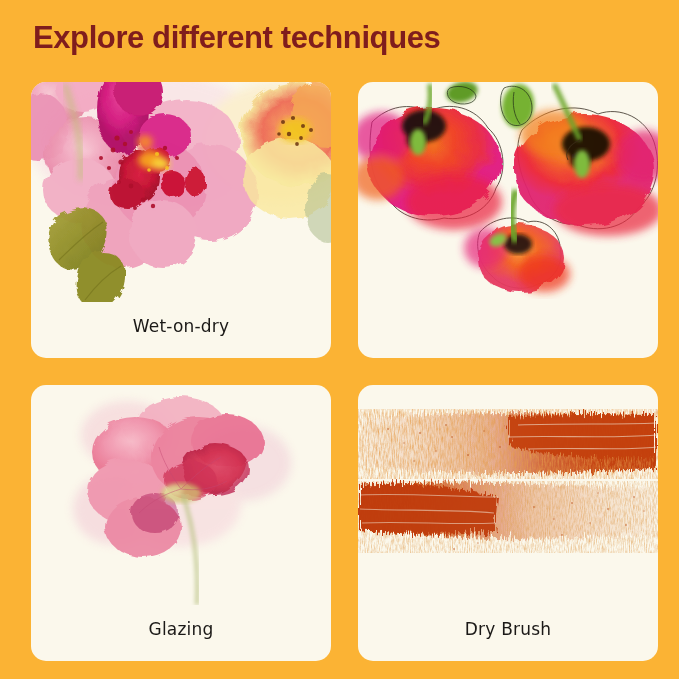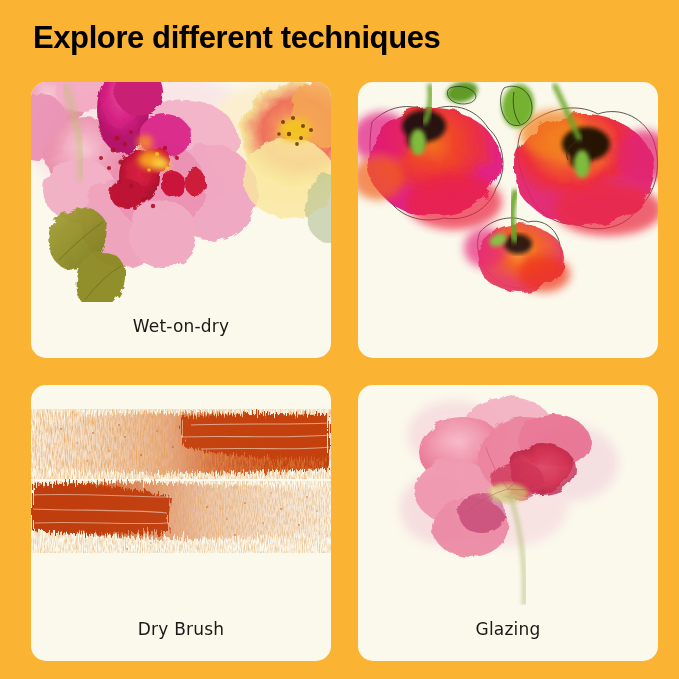--- a/index.html
+++ b/index.html
@@ -22,21 +22,21 @@
   }
 
   
   .page-title {
     position: absolute;
     left: 33px;
     top: 21px;
     font-size: 31px;
     font-weight: bold;
     letter-spacing: -0.4px;
-    color: #000000;
+    color: #7f1d1d;
     line-height: 1.12;
     white-space: nowrap;
   }
 
   
   .grid {
     position: absolute;
     left: 31px;
     top: 82px;
     width: 616px;
@@ -317,20 +317,86 @@
             <ellipse cx="104" cy="10" rx="16" ry="10" fill="#5f9b28" transform="rotate(-14 104 10)"></ellipse>
             <ellipse cx="160" cy="24" rx="16" ry="22" fill="#76b233" transform="rotate(8 160 24)"></ellipse>
           </g>
           <g stroke="#24301a" stroke-width="0.9" fill="none" opacity="0.8">
             <path d="M92 6 C 102 2, 116 6, 118 14 C 118 22, 104 24, 96 20 C 88 16, 88 8, 92 6 Z"></path>
             <path d="M146 6 C 160 0, 174 10, 174 26 C 174 42, 158 48, 150 40 C 142 32, 140 14, 146 6 Z"></path>
             <path d="M156 10 C 154 22, 156 34, 162 42"></path>
           </g>
         </svg>
       </div>
+    </div>
+
+    <div class="card c3">
+      <div class="art">
+        <svg width="300" height="220" viewBox="0 0 300 220" style="position:absolute;left:0;top:0;">
+          <defs>
+            <filter id="gl1">
+                <feTurbulence type="fractalNoise" baseFrequency="0.05" numOctaves="3" seed="21"></feTurbulence>
+                <feDisplacementMap in="SourceGraphic" scale="8"></feDisplacementMap>
+              </filter>
+            <filter id="gl2">
+                <feGaussianBlur stdDeviation="5"></feGaussianBlur>
+              </filter>
+            <filter id="gl3">
+                <feGaussianBlur stdDeviation="2.2"></feGaussianBlur>
+              </filter>
+            <radialGradient id="gGlaze1" cx="45%" cy="35%">
+              <stop offset="0%" stop-color="#f6b7c6"></stop>
+              <stop offset="60%" stop-color="#ef8fa9"></stop>
+              <stop offset="100%" stop-color="#e8718f"></stop>
+            </radialGradient>
+            <radialGradient id="gGlaze2" cx="55%" cy="45%">
+              <stop offset="0%" stop-color="#ee7a96"></stop>
+              <stop offset="60%" stop-color="#e2496f"></stop>
+              <stop offset="100%" stop-color="#c32a5d"></stop>
+            </radialGradient>
+          </defs>
+
+          <g filter="url(#gl2)" opacity="0.45">
+            <ellipse cx="96" cy="50" rx="46" ry="34" fill="#f2c3d1"></ellipse>
+            <ellipse cx="212" cy="78" rx="48" ry="38" fill="#eec3d4"></ellipse>
+            <ellipse cx="84" cy="124" rx="42" ry="36" fill="#f0bfd0"></ellipse>
+            <ellipse cx="150" cy="120" rx="60" ry="42" fill="#f4cad8"></ellipse>
+          </g>
+
+          <g filter="url(#gl1)" opacity="0.9">
+            <ellipse cx="150" cy="40" rx="44" ry="28" fill="#f2aec0"></ellipse>
+            <ellipse cx="104" cy="66" rx="44" ry="34" fill="url(#gGlaze1)"></ellipse>
+            <ellipse cx="96" cy="106" rx="40" ry="32" fill="#ef93ac"></ellipse>
+            <ellipse cx="112" cy="142" rx="38" ry="30" fill="#eb85a1"></ellipse>
+            <ellipse cx="168" cy="72" rx="48" ry="40" fill="#ea7a98"></ellipse>
+            <ellipse cx="196" cy="56" rx="36" ry="26" fill="#e86d8f"></ellipse>
+          </g>
+
+          <g filter="url(#gl1)" opacity="0.8" style="mix-blend-mode:multiply">
+            <ellipse cx="184" cy="84" rx="34" ry="26" fill="url(#gGlaze2)"></ellipse>
+            <ellipse cx="160" cy="96" rx="26" ry="20" fill="#d8396c" opacity="0.75"></ellipse>
+            <ellipse cx="124" cy="128" rx="24" ry="20" fill="#b92f82" opacity="0.6"></ellipse>
+          </g>
+
+          <g filter="url(#gl3)">
+            <ellipse cx="150" cy="108" rx="20" ry="10" fill="#cfc26f" opacity="0.75"></ellipse>
+            <ellipse cx="142" cy="106" rx="10" ry="6" fill="#e5dca0" opacity="0.7"></ellipse>
+          </g>
+
+          <g stroke="#c44a74" stroke-width="0.9" fill="none" opacity="0.5">
+            <path d="M150 104 C 162 92, 176 80, 190 72"></path>
+            <path d="M150 104 C 140 90, 132 76, 128 62"></path>
+            <path d="M150 104 C 136 108, 120 116, 108 128"></path>
+            <path d="M150 104 C 166 106, 182 104, 196 96"></path>
+          </g>
+
+          <path d="M152 110 C 162 140, 168 174, 166 220" stroke="#bcc488" stroke-width="3.2" fill="none" filter="url(#gl3)"></path>
+        </svg>
+      </div>
+      <div class="card-label">Glazing</div>
     </div>
 
     <div class="card c4">
       <div class="art">
         <svg width="300" height="220" viewBox="0 0 300 220" style="position:absolute;left:0;top:0;">
           <defs>
             <filter id="dry1" x="-10%" y="-30%" width="130%" height="180%">
               <feTurbulence type="fractalNoise" baseFrequency="0.9 0.06" numOctaves="4" seed="5" result="n"></feTurbulence>
               <feDisplacementMap in="SourceGraphic" in2="n" scale="14"></feDisplacementMap>
             </filter>
@@ -436,80 +502,14 @@
             <circle cx="120" cy="158" r="0.8"></circle>
               <circle cx="96" cy="164" r="0.9"></circle>
             <circle cx="160" cy="92" r="0.8"></circle>
               <circle cx="184" cy="86" r="0.9"></circle>
           </g>
         </svg>
       </div>
       <div class="card-label">Dry Brush</div>
     </div>
 
-    <div class="card c3">
-      <div class="art">
-        <svg width="300" height="220" viewBox="0 0 300 220" style="position:absolute;left:0;top:0;">
-          <defs>
-            <filter id="gl1">
-                <feTurbulence type="fractalNoise" baseFrequency="0.05" numOctaves="3" seed="21"></feTurbulence>
-                <feDisplacementMap in="SourceGraphic" scale="8"></feDisplacementMap>
-              </filter>
-            <filter id="gl2">
-                <feGaussianBlur stdDeviation="5"></feGaussianBlur>
-              </filter>
-            <filter id="gl3">
-                <feGaussianBlur stdDeviation="2.2"></feGaussianBlur>
-              </filter>
-            <radialGradient id="gGlaze1" cx="45%" cy="35%">
-              <stop offset="0%" stop-color="#f6b7c6"></stop>
-              <stop offset="60%" stop-color="#ef8fa9"></stop>
-              <stop offset="100%" stop-color="#e8718f"></stop>
-            </radialGradient>
-            <radialGradient id="gGlaze2" cx="55%" cy="45%">
-              <stop offset="0%" stop-color="#ee7a96"></stop>
-              <stop offset="60%" stop-color="#e2496f"></stop>
-              <stop offset="100%" stop-color="#c32a5d"></stop>
-            </radialGradient>
-          </defs>
-
-          <g filter="url(#gl2)" opacity="0.45">
-            <ellipse cx="96" cy="50" rx="46" ry="34" fill="#f2c3d1"></ellipse>
-            <ellipse cx="212" cy="78" rx="48" ry="38" fill="#eec3d4"></ellipse>
-            <ellipse cx="84" cy="124" rx="42" ry="36" fill="#f0bfd0"></ellipse>
-            <ellipse cx="150" cy="120" rx="60" ry="42" fill="#f4cad8"></ellipse>
-          </g>
-
-          <g filter="url(#gl1)" opacity="0.9">
-            <ellipse cx="150" cy="40" rx="44" ry="28" fill="#f2aec0"></ellipse>
-            <ellipse cx="104" cy="66" rx="44" ry="34" fill="url(#gGlaze1)"></ellipse>
-            <ellipse cx="96" cy="106" rx="40" ry="32" fill="#ef93ac"></ellipse>
-            <ellipse cx="112" cy="142" rx="38" ry="30" fill="#eb85a1"></ellipse>
-            <ellipse cx="168" cy="72" rx="48" ry="40" fill="#ea7a98"></ellipse>
-            <ellipse cx="196" cy="56" rx="36" ry="26" fill="#e86d8f"></ellipse>
-          </g>
-
-          <g filter="url(#gl1)" opacity="0.8" style="mix-blend-mode:multiply">
-            <ellipse cx="184" cy="84" rx="34" ry="26" fill="url(#gGlaze2)"></ellipse>
-            <ellipse cx="160" cy="96" rx="26" ry="20" fill="#d8396c" opacity="0.75"></ellipse>
-            <ellipse cx="124" cy="128" rx="24" ry="20" fill="#b92f82" opacity="0.6"></ellipse>
-          </g>
-
-          <g filter="url(#gl3)">
-            <ellipse cx="150" cy="108" rx="20" ry="10" fill="#cfc26f" opacity="0.75"></ellipse>
-            <ellipse cx="142" cy="106" rx="10" ry="6" fill="#e5dca0" opacity="0.7"></ellipse>
-          </g>
-
-          <g stroke="#c44a74" stroke-width="0.9" fill="none" opacity="0.5">
-            <path d="M150 104 C 162 92, 176 80, 190 72"></path>
-            <path d="M150 104 C 140 90, 132 76, 128 62"></path>
-            <path d="M150 104 C 136 108, 120 116, 108 128"></path>
-            <path d="M150 104 C 166 106, 182 104, 196 96"></path>
-          </g>
-
-          <path d="M152 110 C 162 140, 168 174, 166 220" stroke="#bcc488" stroke-width="3.2" fill="none" filter="url(#gl3)"></path>
-        </svg>
-      </div>
-      <div class="card-label">Glazing</div>
-    </div>
-
   </div>
 </div>
 
 </body></html>

